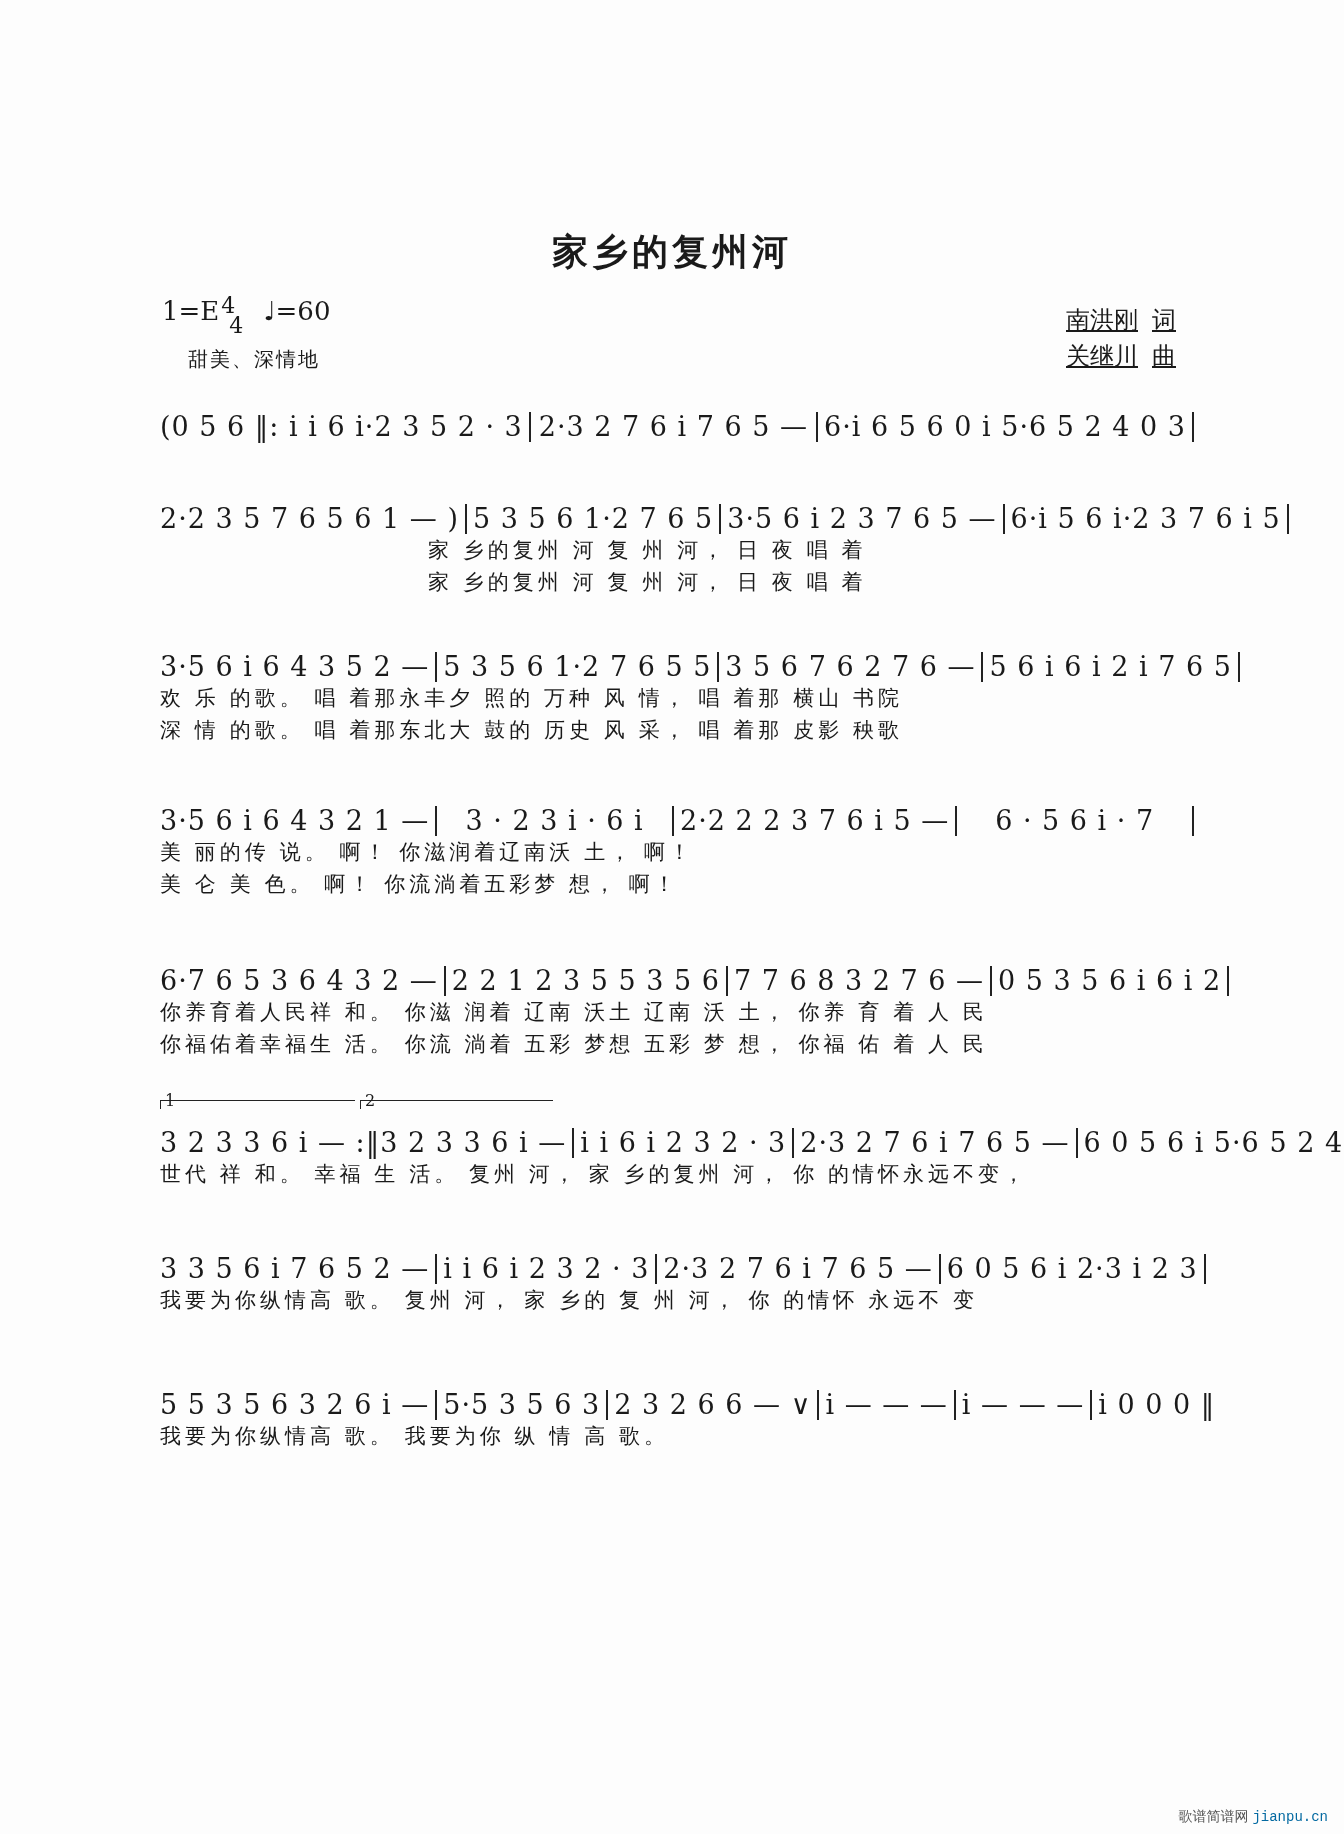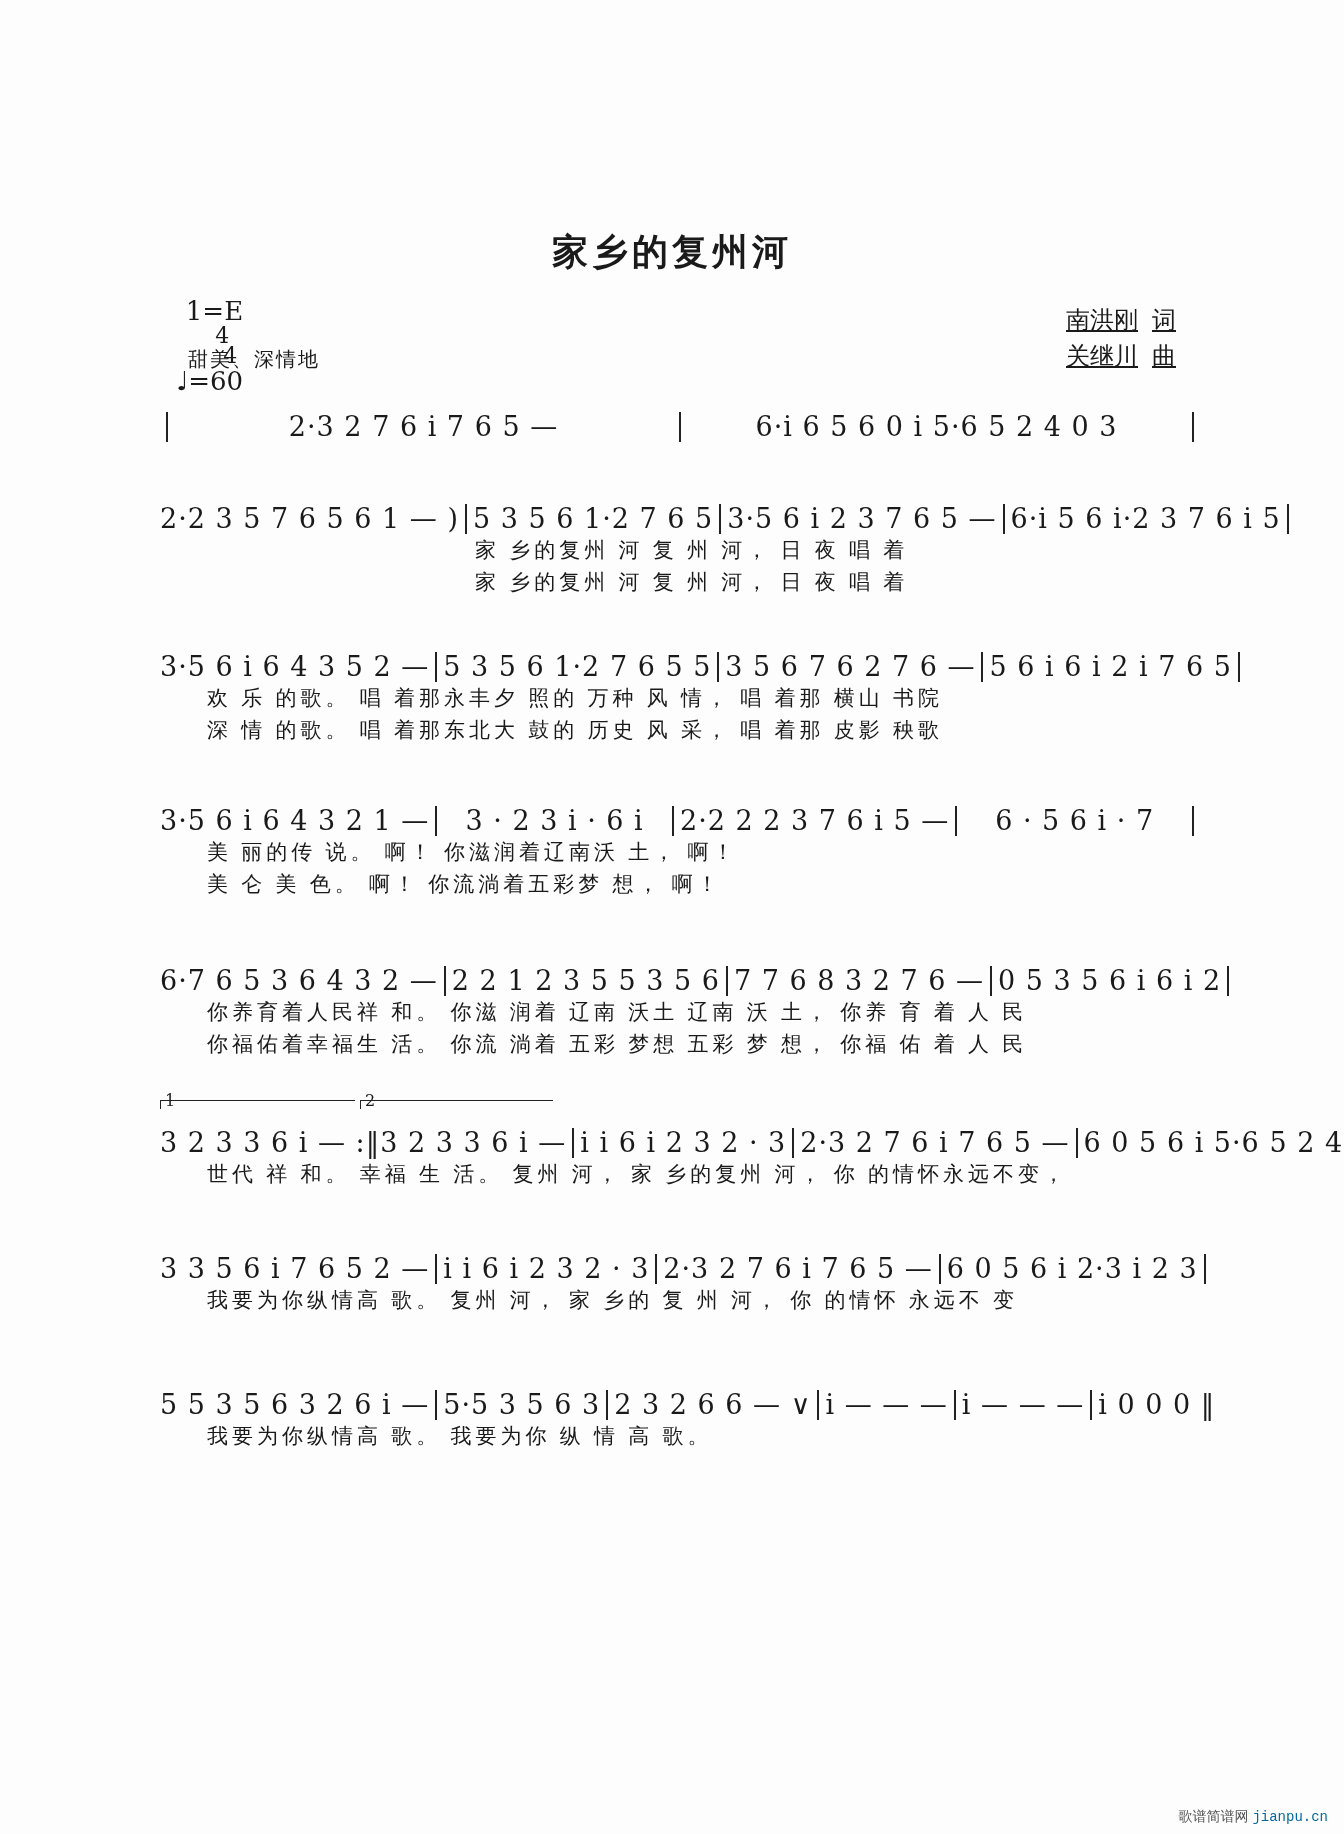--- a/index.html
+++ b/index.html
@@ -1,32 +1,32 @@
 <!DOCTYPE html>
 <html><head>
 <meta charset="utf-8">
 <style>
   html, body { margin: 0; padding: 0; background: #fdfdfd; }
   body { width: 1344px; height: 1834px; position: relative; overflow: hidden;
          font-family: "DejaVu Serif", "Liberation Serif", serif; color: #1a1a1a; }
   .title { position: absolute; top: 228px; left: 0; width: 1344px; text-align: center;
            font-size: 36px; font-weight: bold; letter-spacing: 4px; }
-  .key { position: absolute; top: 296px; left: 162px; font-size: 26px; display: flex; align-items: flex-end; flex-direction: column; }
+  .key { position: absolute; top: 296px; left: 162px; font-size: 26px; display: flex; align-items: flex-start; }
   .key .frac { display: inline-flex; flex-direction: column; font-size: 22px; line-height: 20px; margin: 0 6px 0 2px; position: relative; }
   .key .frac span:first-child { margin-left: 0; }
   .key .frac span:last-child { margin-left: 8px; }
   .key .tempo { margin-left: 14px; }
   .expr { position: absolute; top: 346px; left: 188px; font-size: 20px; letter-spacing: 2px; }
   .credits { position: absolute; top: 302px; right: 168px; font-size: 24px; line-height: 36px; text-align: left; text-decoration: underline; }
   .credits div span.role { margin-left: 14px; }
   .system { position: absolute; left: 160px; width: 1040px; }
   .notes { font-size: 27px; white-space: nowrap; display: flex; align-items: flex-end; height: 40px; letter-spacing: 1px; }
   .bar { display: inline-flex; align-items: flex-end; justify-content: space-around; flex: 1; }
   .barline { display: inline-block; width: 2px; height: 30px; background: #222; margin: 0 6px; flex: none; }
-  .lyr { font-size: 21px; white-space: nowrap; height: 32px; line-height: 32px; letter-spacing: 4px; font-family: Liberation Serif, serif; margin-left: 47px; }
+  .lyr { font-size: 21px; white-space: nowrap; height: 32px; line-height: 32px; letter-spacing: 4px; font-family: Liberation Sans, sans-serif; }
   .volta { position: absolute; font-size: 16px; border-top: 1.5px solid #222; border-left: 1.5px solid #222; height: 8px; padding-left: 4px; line-height: 0; }
   .watermark { position: absolute; right: 16px; bottom: 8px; font-size: 14px; color: #555; font-family: "DejaVu Sans", sans-serif; }
   .watermark .url { color: #0369a1; font-family: Liberation Mono, monospace; margin-left: 4px; }
 </style>
 </head>
 <body>
 
 <div>
 
   <div class="title">家乡的复州河</div>
@@ -45,20 +45,21 @@
     <div>
       <span>南洪刚</span><span class="role">词</span>
     </div>
     <div>
       <span>关继川</span><span class="role">曲</span>
     </div>
   </div>
 
   <div class="system" style="top:402px">
     <div class="notes">
+      <span class="bar">(0 5 6 ‖: i i 6  i·2 3 5  2 · 3</span>
         <span class="barline"></span>
       <span class="bar">2·3 2 7  6 i 7 6  5  —</span>
         <span class="barline"></span>
       <span class="bar">6·i 6 5  6 0 i  5·6 5 2  4 0 3</span>
         <span class="barline"></span>
     </div>
   </div>
 
   <div class="system" style="top:494px">
     <div class="notes">

